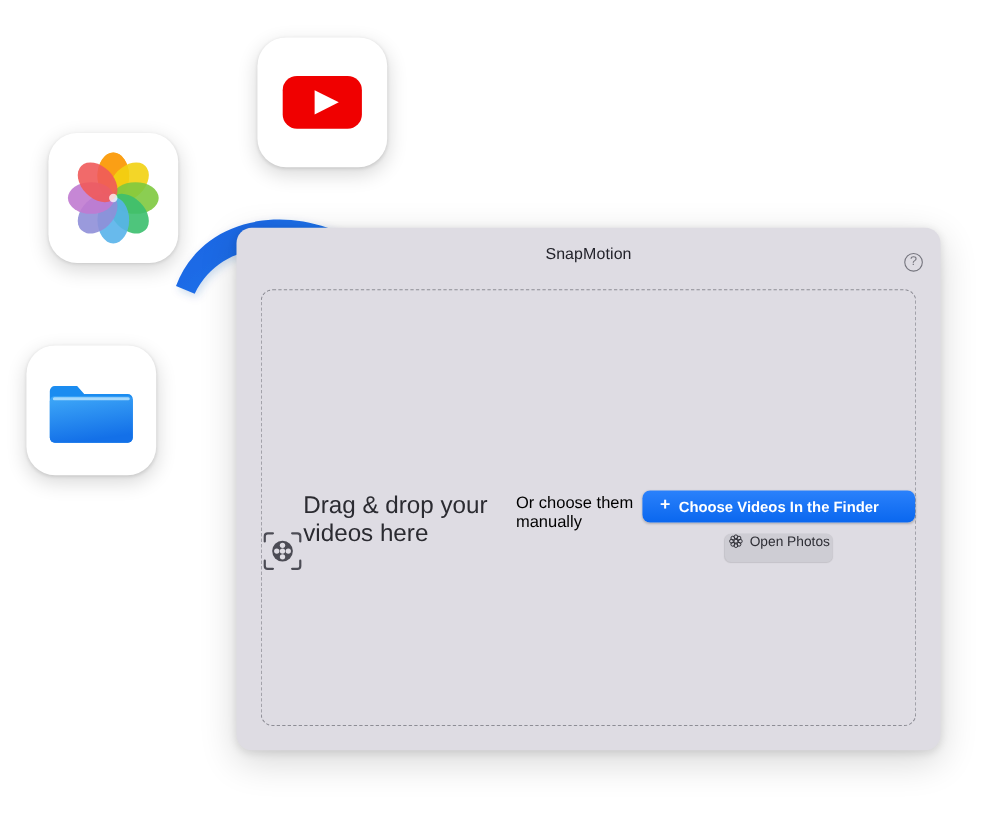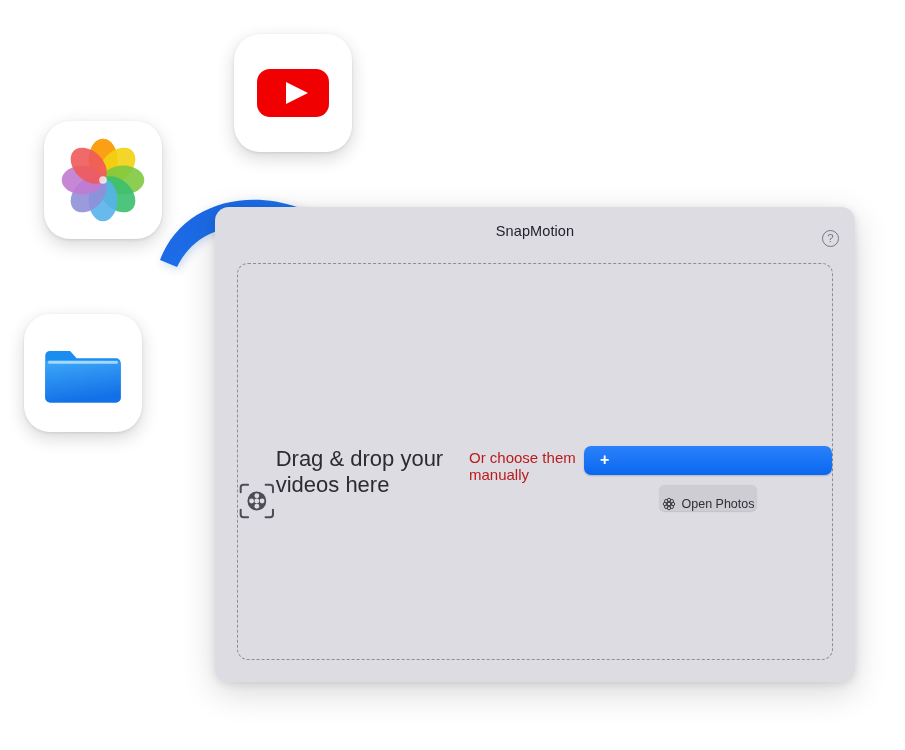--- a/index.html
+++ b/index.html
@@ -57,21 +57,21 @@
     border-radius:11px;
     display:flex; flex-direction:row; align-items:center;
   }
   #reel-icon { margin-top:78px; }
   #headline {
     margin-top:20px;
     font-size:22px; color:#2b2b31; letter-spacing:0;
   }
   #subline {
     margin-top:8px;
-    font-size:15px; color:#b91c1c;
+    font-size:15px; color:#000000;
   }
   #actions { margin-top:33px; display:flex; flex-direction:column; align-items:center; gap:10px; }
 
   #primary-button {
     width:248px; height:29px;
     background:linear-gradient(180deg,#2a81fb 0%,#0a67ef 100%);
     border-radius:7px; border:none;
     color:#ffffff; font-size:13.5px; font-weight:bold;
     display:flex; align-items:center; justify-content:center; gap:7px;
     cursor:pointer;
@@ -79,21 +79,21 @@
     position:relative;
   }
   #primary-button .plus {
     position:absolute; left:16px; font-size:16px; font-weight:bold; line-height:1;
   }
   .secondary-row { display:flex; gap:8px; }
   .secondary-button {
     height:26px; padding:0 3px;
     background:#cecdd4; border:none; border-radius:6px;
     color:#2e2e35; font-size:12.5px;
-    display:flex; align-items:flex-end; gap:6px;
+    display:flex; align-items:flex-start; gap:6px;
     cursor:pointer;
     box-shadow:0 .5px 1px rgba(0,0,0,.12);
   }
   .ic { display:block; }
 </style>
 </head>
 <body>
 
 <div id="stage">
 
@@ -182,20 +182,21 @@
         <circle cx="35.8" cy="28" r="3.6" fill="#dedce3"></circle>
       </svg>
 
       <div id="headline">Drag &amp; drop your videos here</div>
       <div id="subline">Or choose them manually</div>
 
       <div id="actions">
 
         <button id="primary-button">
           <span class="plus">+</span>
+          <span>Choose Videos In the Finder</span>
         </button>
 
         <div class="secondary-row">
 
           <button class="secondary-button">
             <svg class="ic" width="14" height="14" viewBox="0 0 24 24">
               <g fill="none" stroke="#2e2e35" stroke-width="1.5">
                 <circle cx="12" cy="12" r="3"></circle>
                 <circle cx="12" cy="5.2" r="3"></circle>
                 <circle cx="12" cy="18.8" r="3"></circle>

